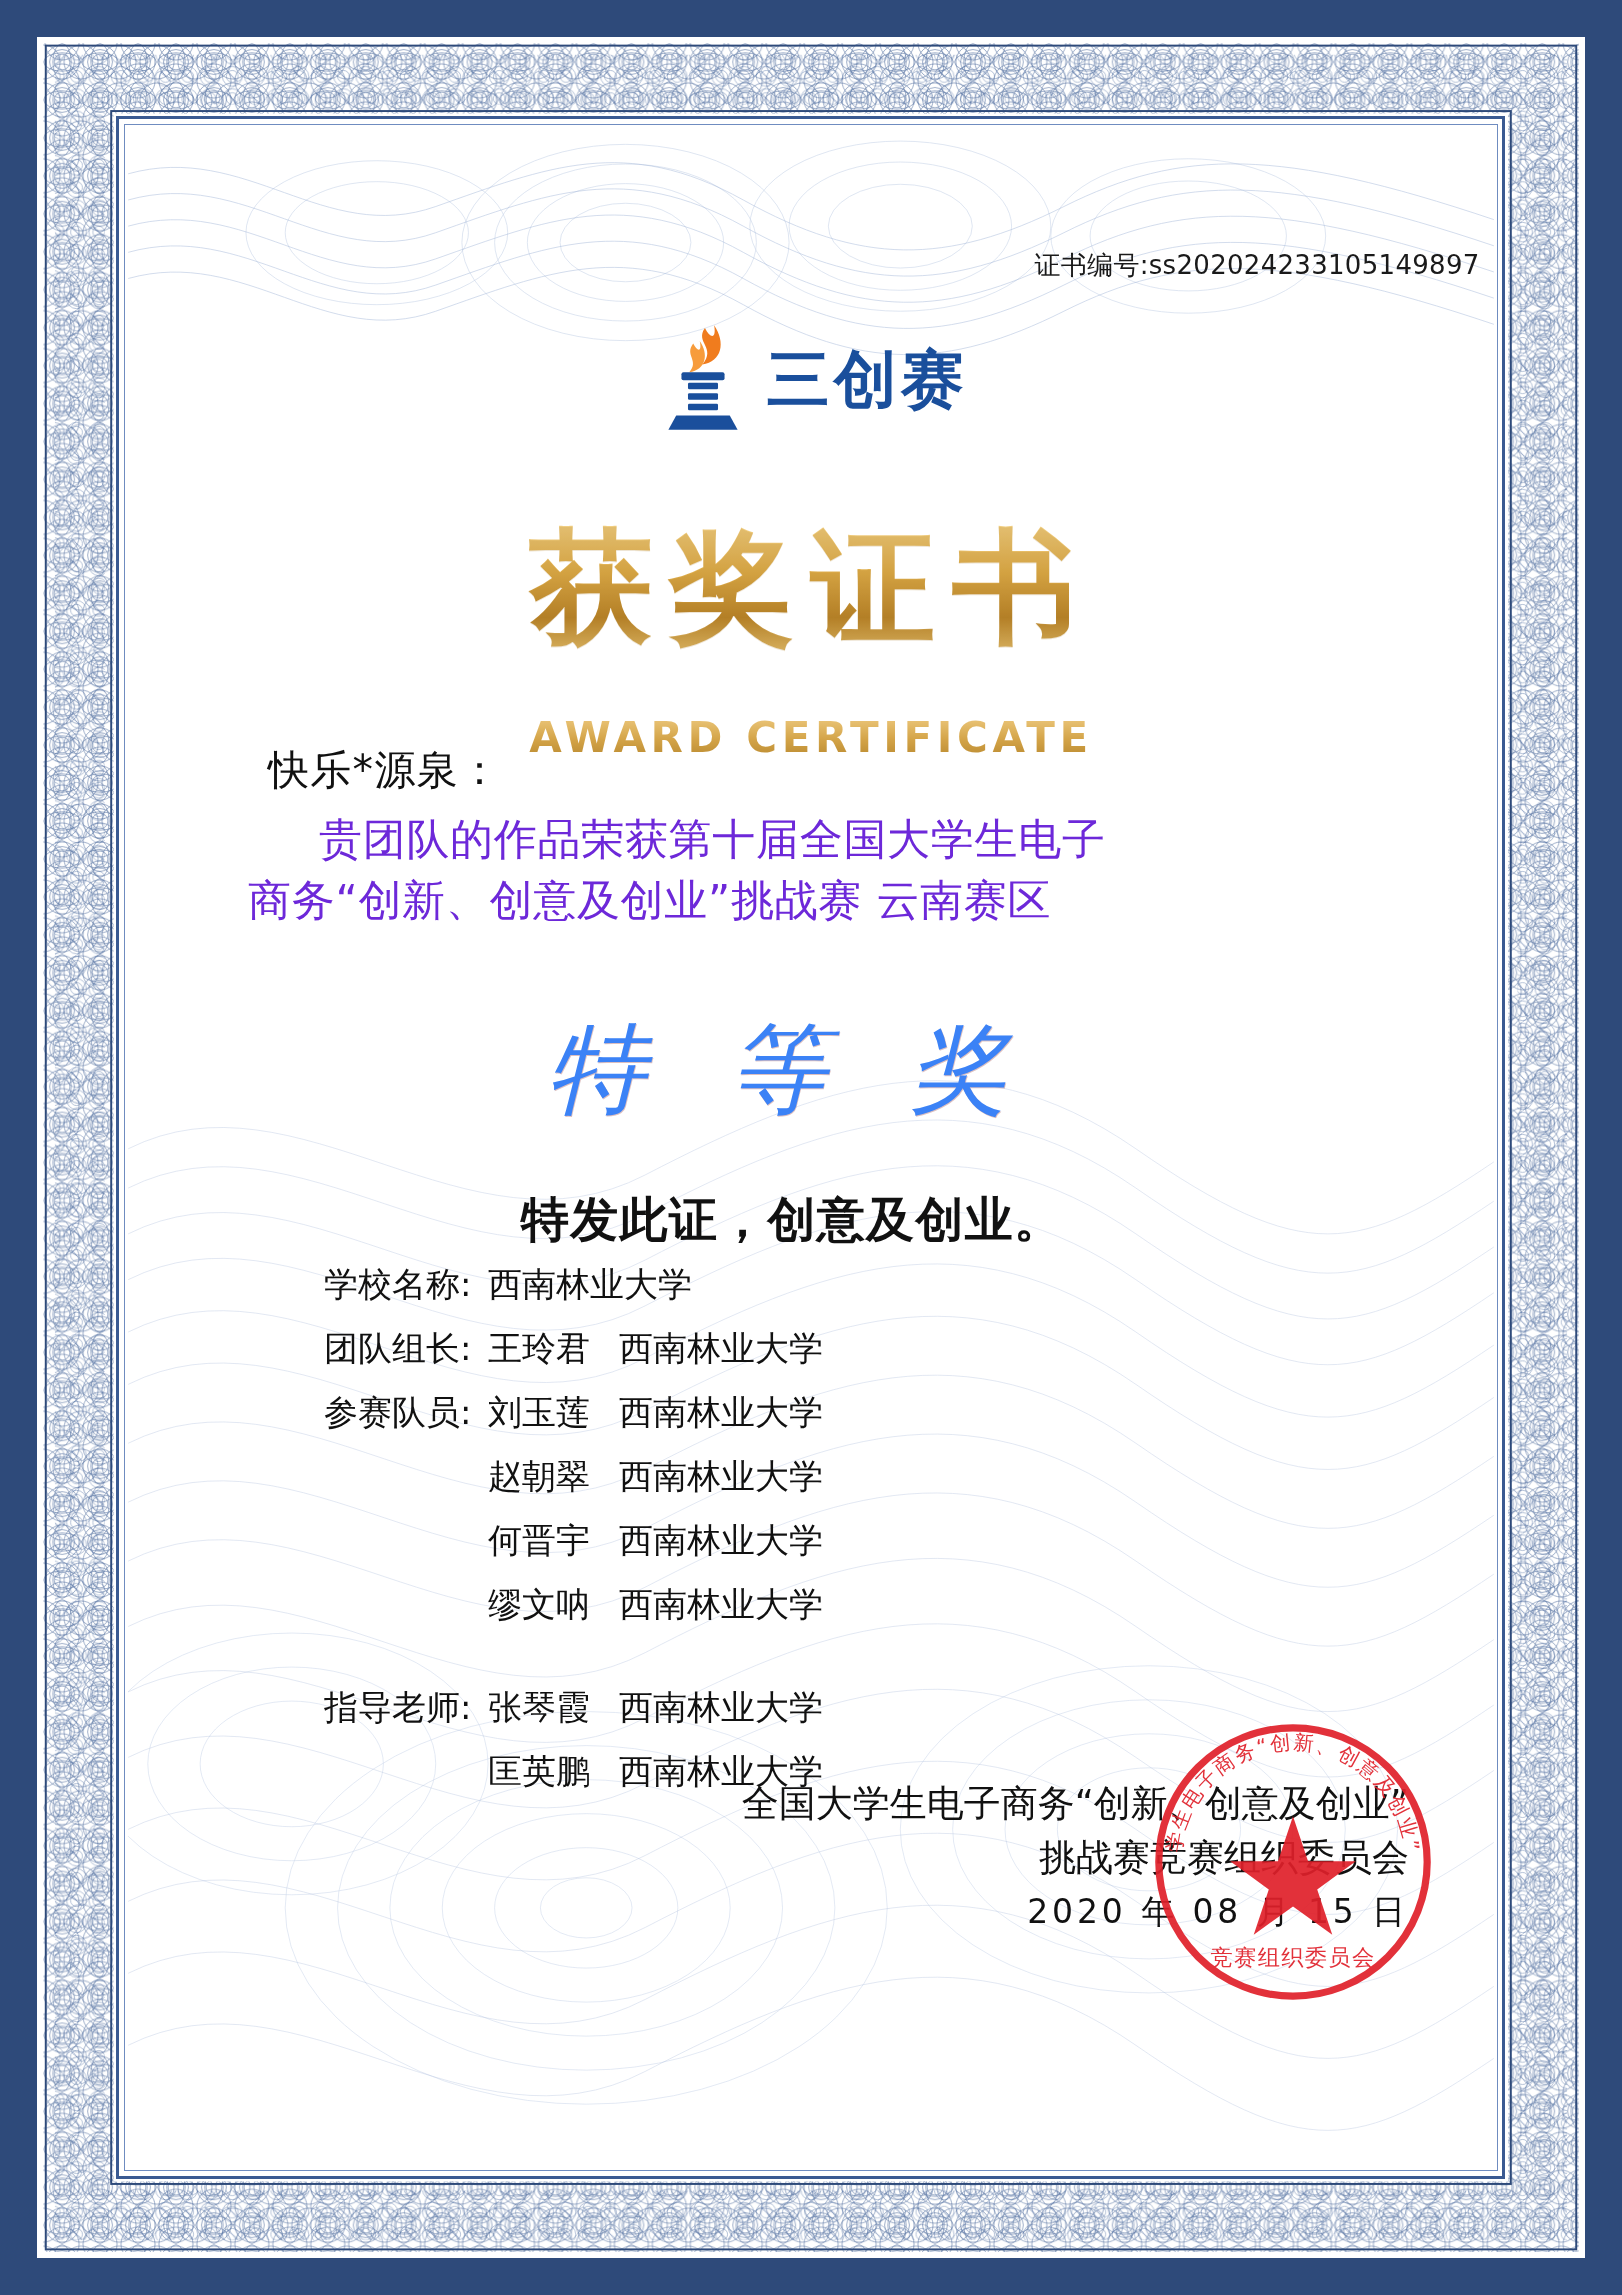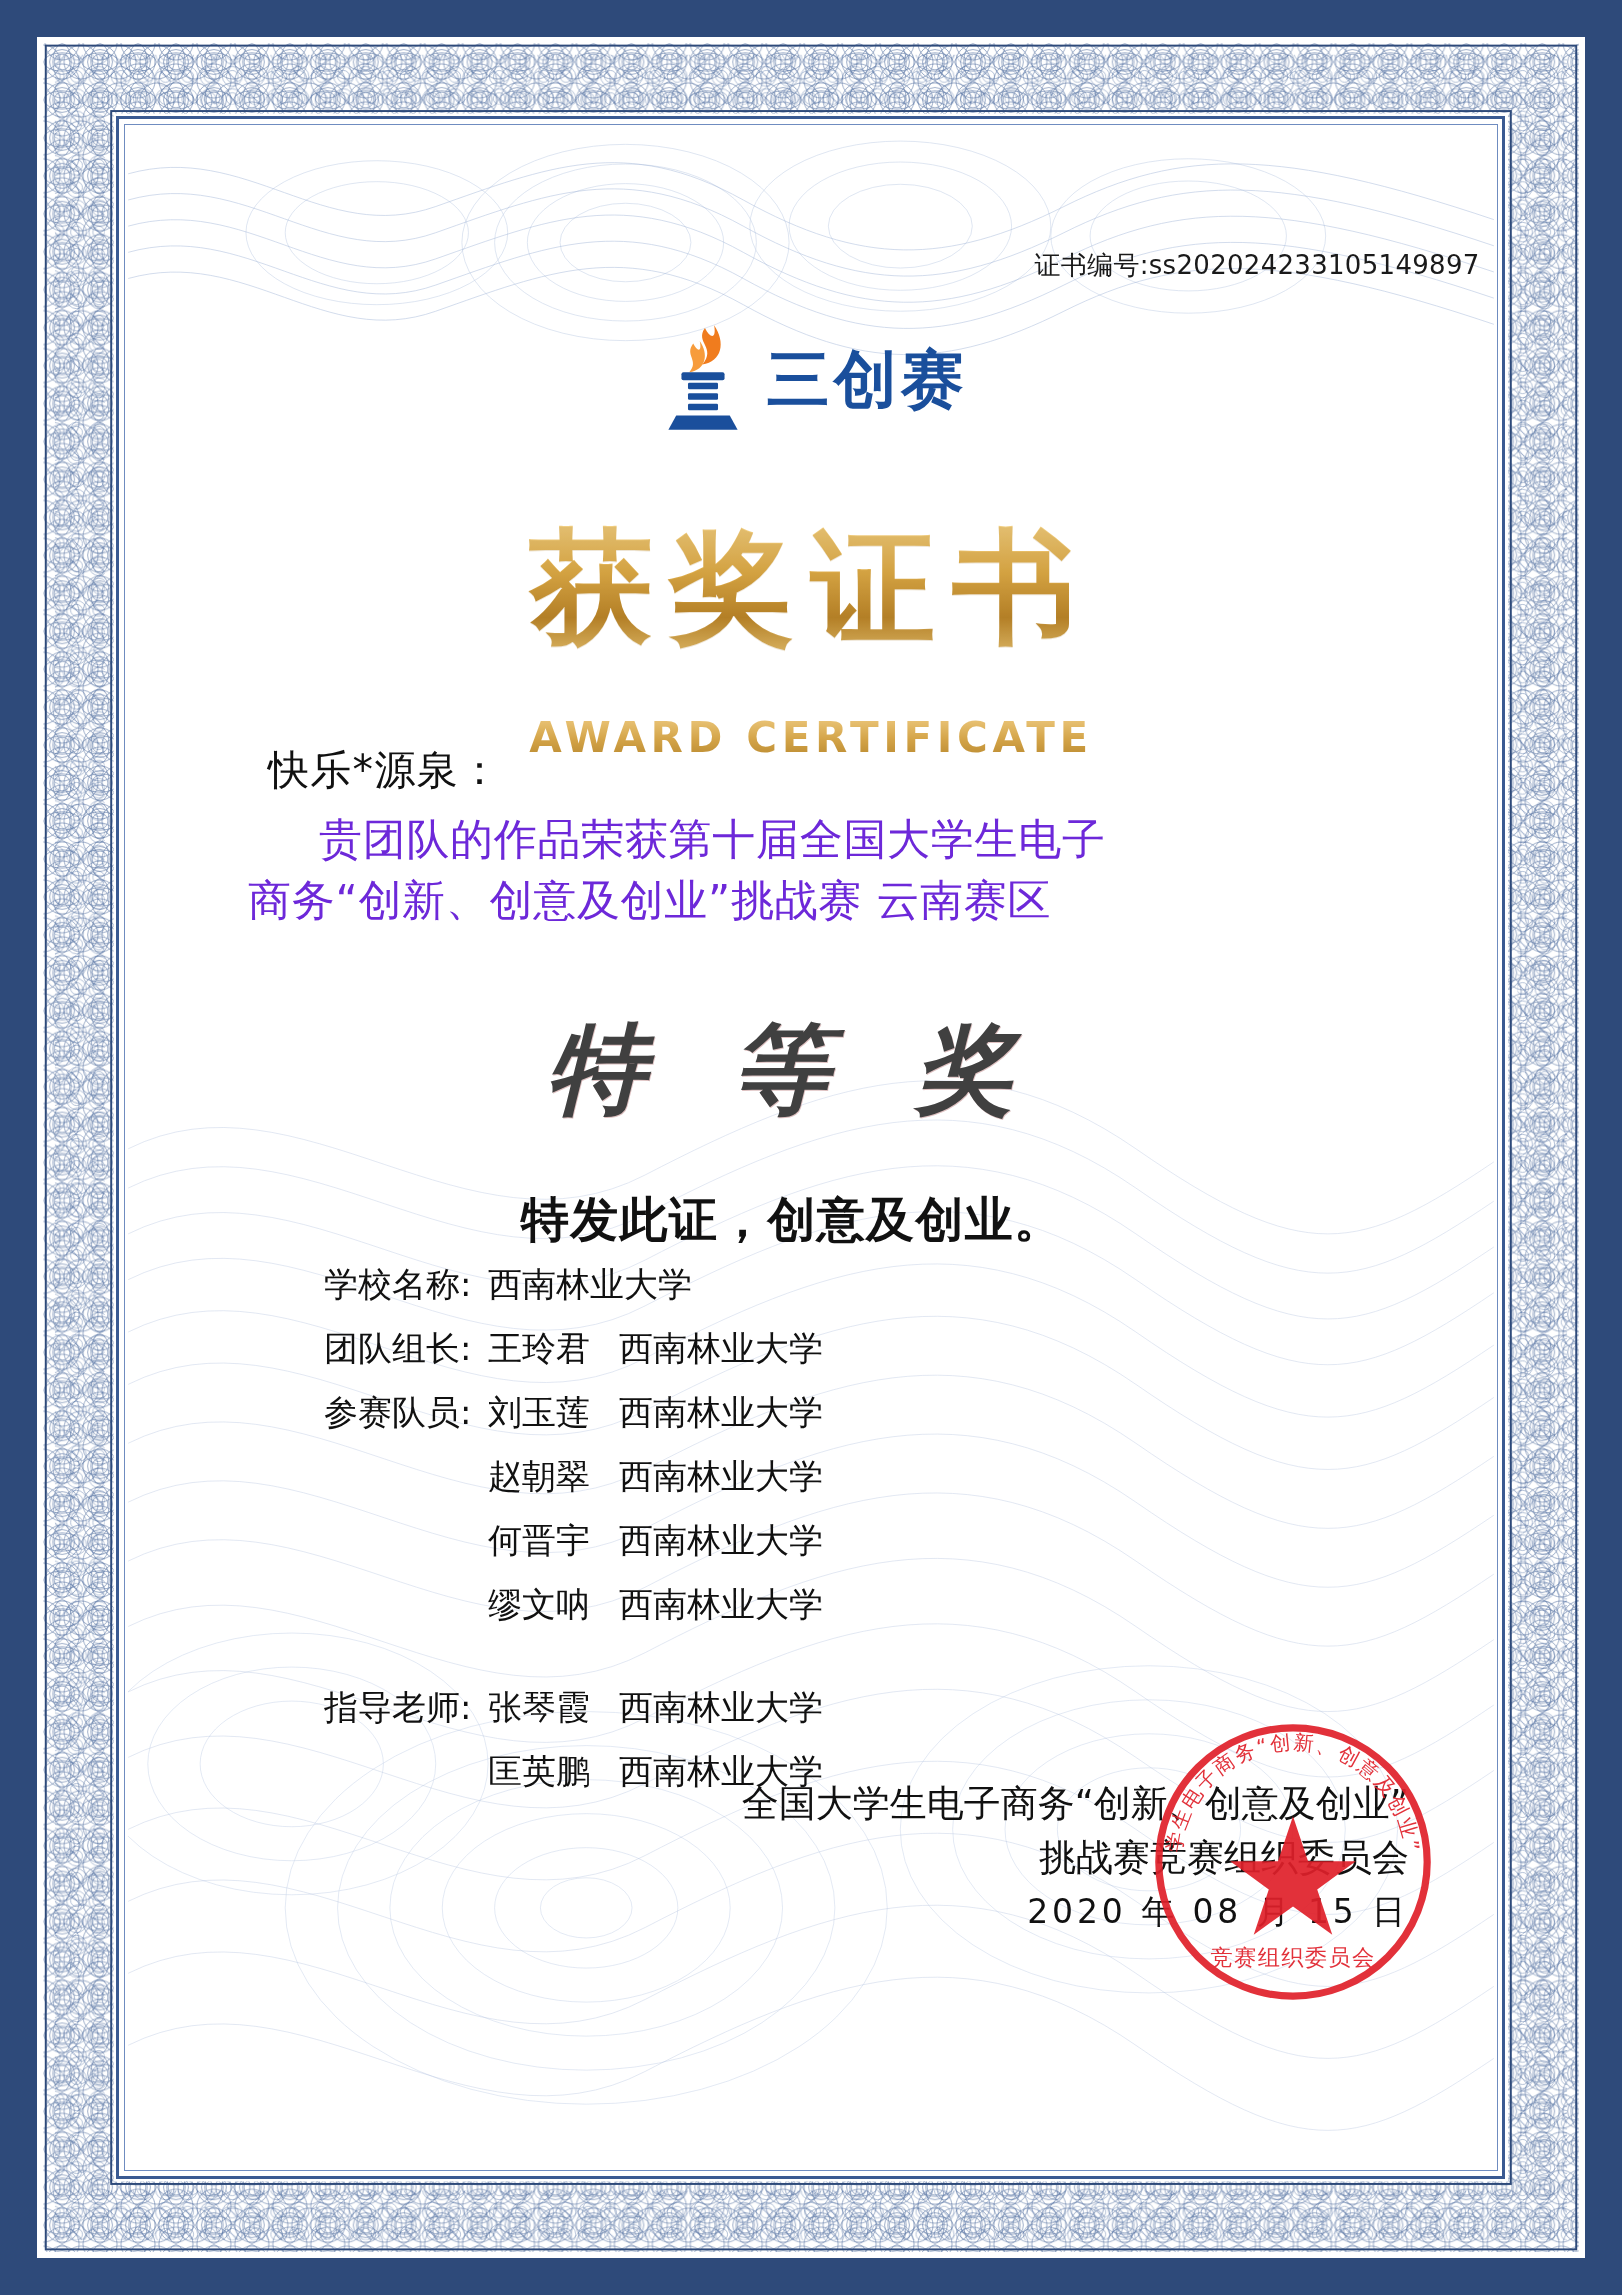--- a/index.html
+++ b/index.html
@@ -164,22 +164,22 @@
   }
   .body-text .indent { display:block; text-indent: 71px; }
   .body-line { display: block; }
 
   
   .award-level {
     position: absolute;
     left: 419px;
     top: 877px;
     font-size: 98px;
-    font-weight: 700;
-    color: #404040;
+    font-weight: 400;
+    color: #3b82f6;
     letter-spacing: 26px;
     font-family: "DejaVu Serif", "Liberation Serif", serif;
     font-style: italic;
     text-shadow: 0.7px 0.7px 0 rgba(120,0,0,0.25);
   }
 
   
   .encourage {
     position: absolute;
     left: 393px;

